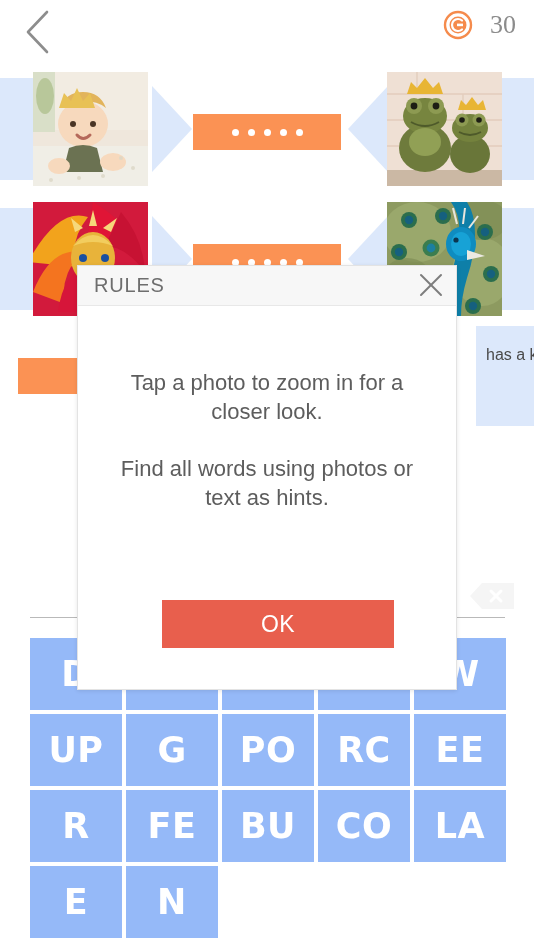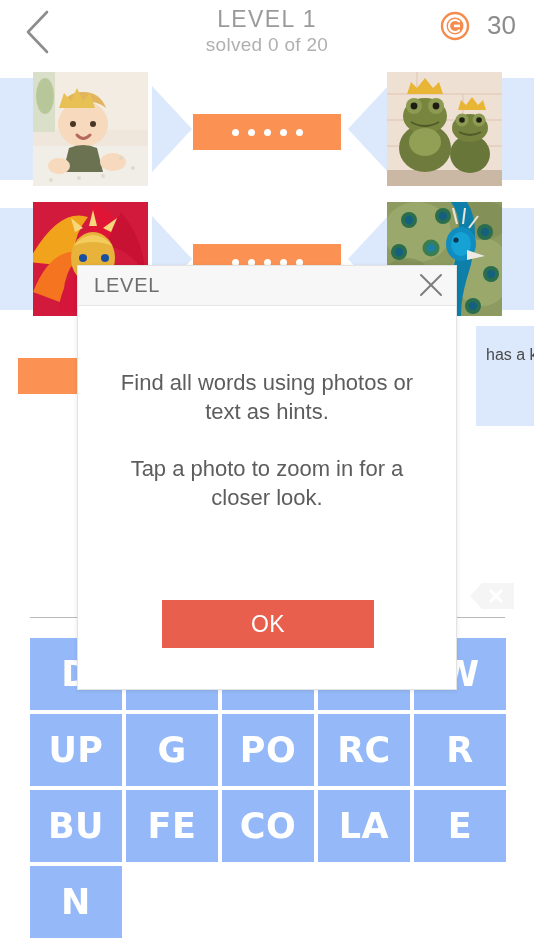--- a/index.html
+++ b/index.html
@@ -23,21 +23,21 @@
     text-align: center;
   }
   .title-main {
     font-size: 23px; color: #9a9a9a; letter-spacing: 1.4px;
     font-weight: 400; line-height: 26px;
   }
   .title-sub {
     font-size: 19px; color: #b0b0b0; letter-spacing: 0.3px;
     font-weight: 400; line-height: 23px; margin-top: 1px;
   }
-  .coins { position: absolute; right: 18px; top: 10px; display: flex; align-items: center; gap: 17px; }
+  .coins { position: absolute; right: 18px; top: 10px; display: flex; align-items: center; gap: 17px; font-family: Liberation Serif, serif; }
   .coin-icon { width: 30px; height: 30px; display: block; }
   .coin-count { font-size: 26px; color: #8c8c8c; font-weight: 400; }
 
   
   .board { position: absolute; left: 0; top: 64px; width: 534px; height: 553px; overflow: hidden; background: #fff; }
 
   .puzzle-row { position: absolute; left: 0; width: 534px; height: 130px; }
 
   
   .peek {
@@ -117,44 +117,40 @@
   .modal-close {
     position: absolute; right: 8px; top: 4px; width: 34px; height: 34px;
     display: flex; align-items: center; justify-content: center;
   }
   .modal-body {
     padding: 62px 26px 0 26px; text-align: center;
     color: #5d5d5d; font-size: 22px; line-height: 29px; font-weight: 400;
   }
   .modal-body p + p { margin-top: 28px; }
   .ok-btn {
-    position: absolute; left: 84px; top: 334px; width: 212px; height: 48px;
+    position: absolute; left: 84px; top: 334px; width: 232px; height: 48px;
     background: #e85f4d; color: #ffffff; border: none;
     font-size: 23px; font-family: "Liberation Sans", sans-serif;
     letter-spacing: 0.5px; cursor: pointer;
   }
 </style>
 </head>
 <body>
 
 <div id="app">
 
   <div class="header">
     <div class="back-btn">
       <span>
         <svg width="30" height="46" viewBox="0 0 30 46">
           <polyline points="24,3 5,23 24,43" fill="none" stroke="#8d8d8d" stroke-width="2.6" stroke-linecap="round" stroke-linejoin="round"></polyline>
         </svg>
       </span>
     </div>
 
-    <div class="title-wrap">
-      <div class="title-main">LEVEL 1</div>
-      <div class="title-sub">solved 0 of 20</div>
-    </div>
 
     <div class="coins">
       <span class="coin-icon">
         <svg width="30" height="30" viewBox="0 0 30 30">
           <circle cx="15" cy="15" r="13" fill="none" stroke="#f58b4c" stroke-width="2.4"></circle>
           <circle cx="15" cy="15" r="8.5" fill="#f58b4c"></circle>
           <path d="M19 10.5 A6 6 0 1 0 19 19.5" fill="none" stroke="#ffffff" stroke-width="2.2" stroke-linecap="round"></path>
           <rect x="14" y="13.6" width="6" height="2.6" fill="#ffffff"></rect>
         </svg>
       </span>
@@ -374,45 +370,46 @@
   <div class="tiles">
     <div class="tile">D</div>
     <div class="tile">O</div>
     <div class="tile">PE</div>
     <div class="tile">NE</div>
     <div class="tile">W</div>
     <div class="tile">UP</div>
     <div class="tile">G</div>
     <div class="tile">PO</div>
     <div class="tile">RC</div>
+    <div class="tile">EE</div>
     <div class="tile">R</div>
+    <div class="tile">FE</div>
     <div class="tile">BU</div>
-    <div class="tile">FE</div>
     <div class="tile">CO</div>
     <div class="tile">LA</div>
     <div class="tile">E</div>
     <div class="tile">N</div>
   </div>
 
   <div class="modal-overlay">
     <div class="modal">
       <div class="modal-header">
-        <span class="modal-title">LEVEL</span>
+        <span class="modal-title">RULES</span>
         <div class="modal-close">
           <span>
             <svg width="26" height="26" viewBox="0 0 26 26">
               <line x1="3" y1="3" x2="23" y2="23" stroke="#7d7d7d" stroke-width="2" stroke-linecap="round"></line>
               <line x1="23" y1="3" x2="3" y2="23" stroke="#7d7d7d" stroke-width="2" stroke-linecap="round"></line>
             </svg>
           </span>
         </div>
       </div>
 
       <div class="modal-body">
+        <p>Tap a photo to zoom in for a closer look.</p>
         <p>Find all words using photos or text as hints.</p>
-        <p>Tap a photo to zoom in for a closer look.</p>
       </div>
 
       <button class="ok-btn">OK</button>
     </div>
   </div>
 
 </div>
 
 </body></html>

